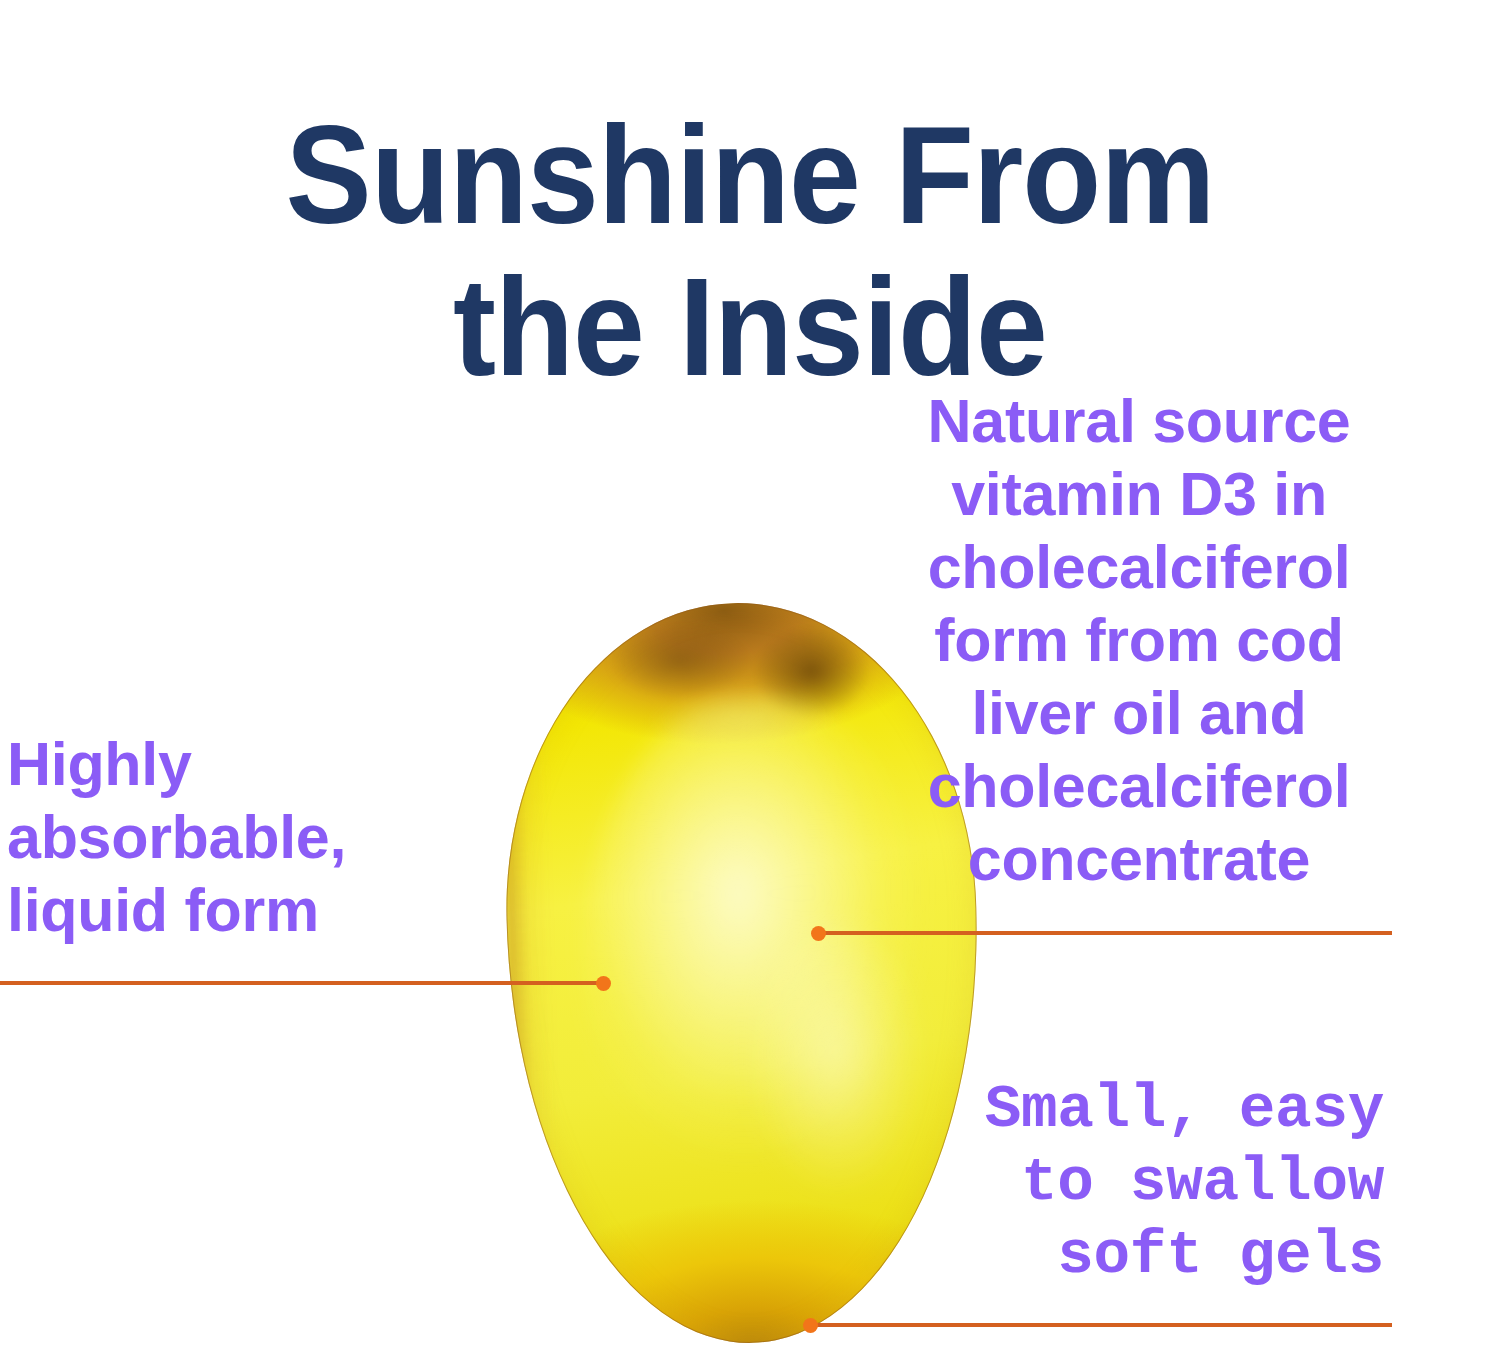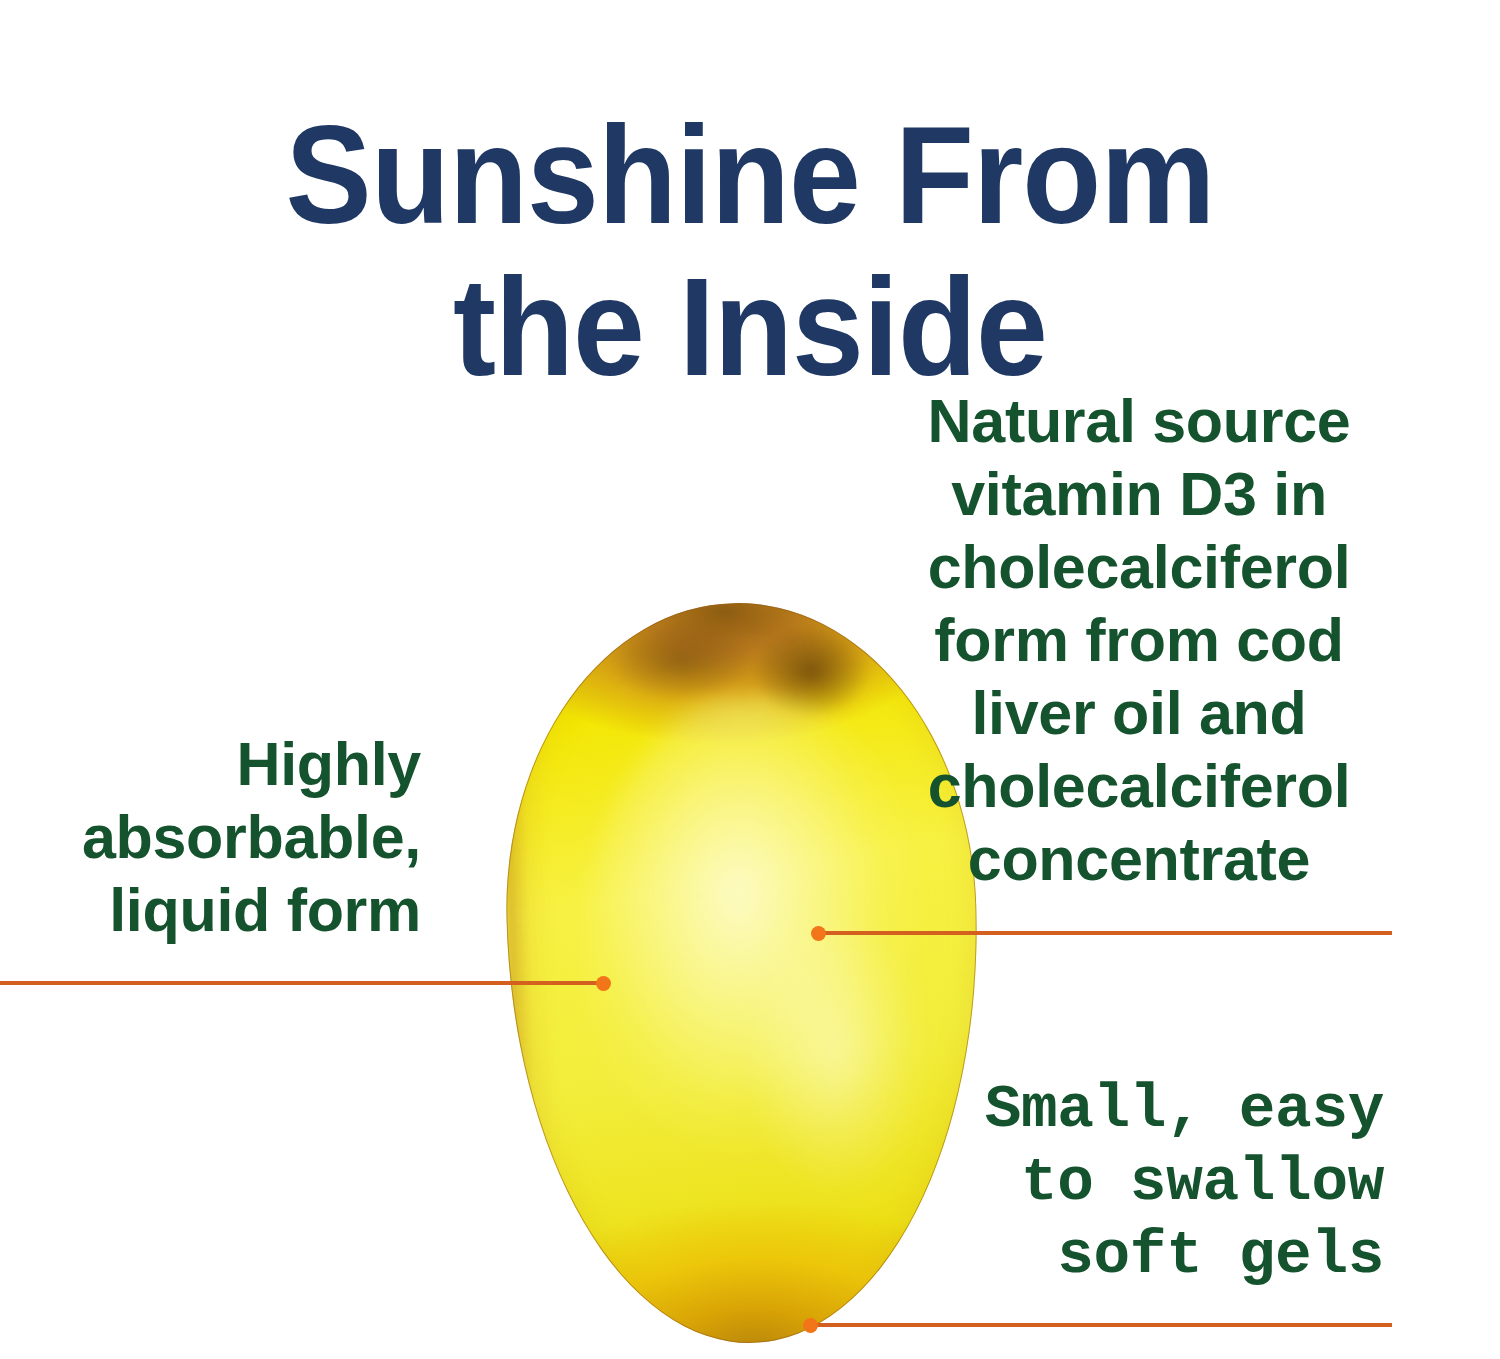--- a/index.html
+++ b/index.html
@@ -32,31 +32,31 @@
     line-height: 152px;
     letter-spacing: -1px;
     white-space: pre-line;
     transform: scaleX(0.93);
     transform-origin: 50% 0;
   }
 
   
   .callout {
     position: absolute;
-    color: #14532d;
+    color: #8b5cf6;
     font-weight: bold;
     font-size: 61px;
     line-height: 73px;
     letter-spacing: -0.3px;
   }
   #callout-left {
-    left: 1px;
+    left: 7px;
     top: 728px;
     width: 420px;
-    text-align: right;
+    text-align: left;
   }
   #callout-right-top {
     right: 8px;
     top: 385px;
     width: 490px;
     text-align: center;
   }
   #callout-right-bottom {
     right: 8px;
     top: 1073px;

